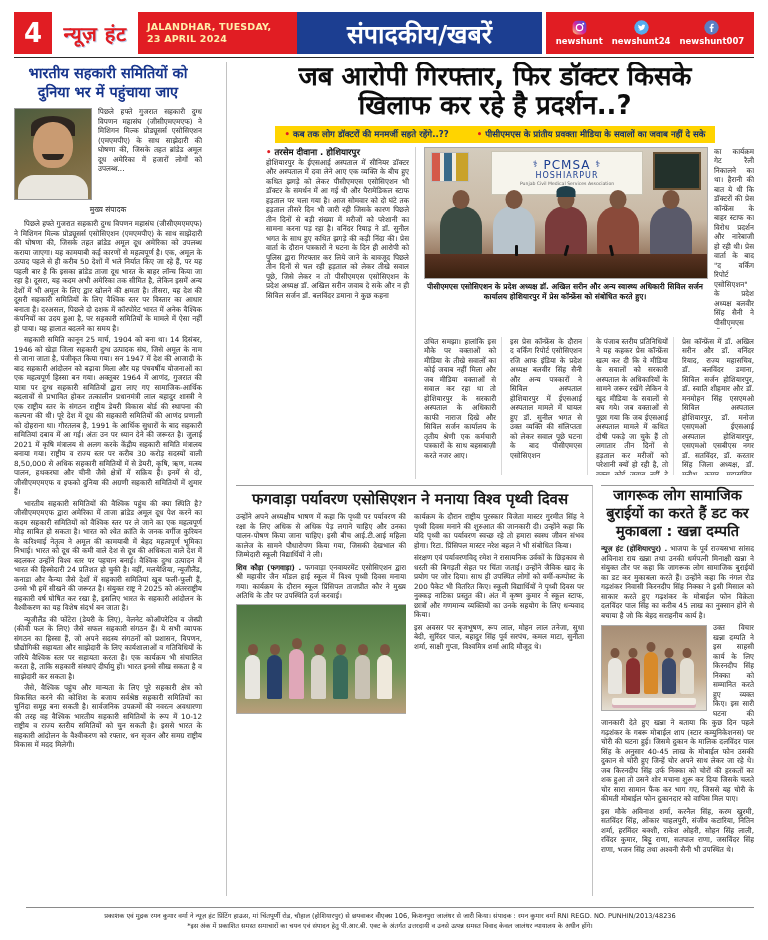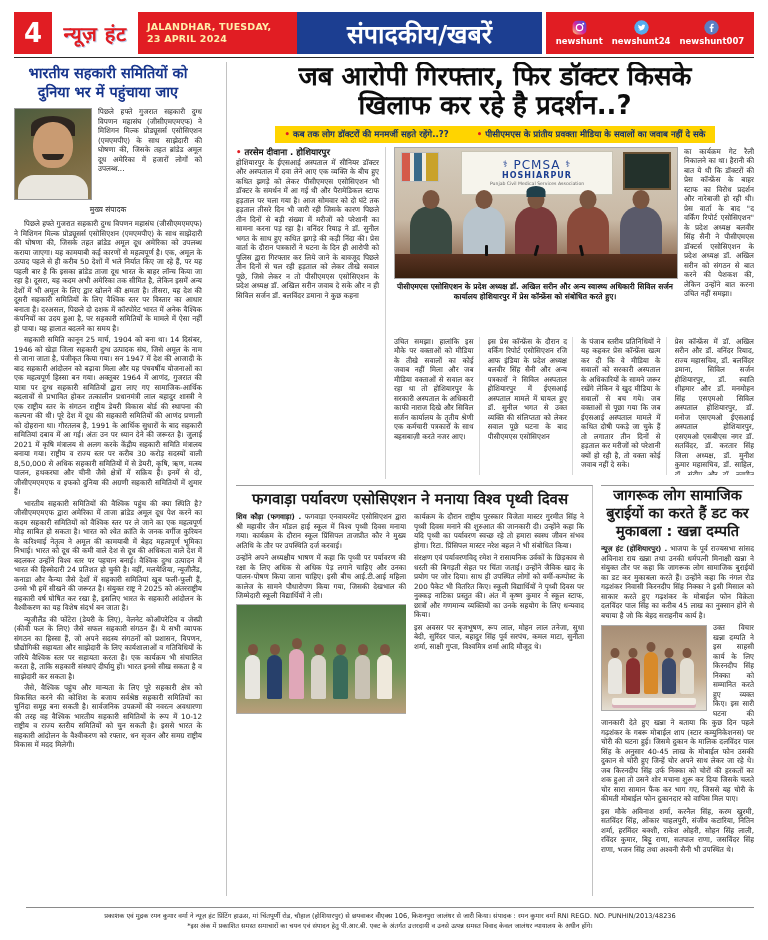--- a/index.html
+++ b/index.html
@@ -36,34 +36,34 @@
   .ed-namebar{clear:both;background:#1c3e91;color:#fff;font-weight:bold;font-size:12.5px;text-align:center;padding:3px 0;margin-top:4px;}
   .ed-role{font-size:7.5px;text-align:center;margin:2px 0 5px;color:#222;}
   .ed-body p{font-size:7.2px;line-height:1.32;text-align:justify;text-indent:10px;margin:0 0 2px;}
   
   .main{flex:1;margin-left:9px;display:flex;flex-direction:column;overflow:hidden;}
   .lead-hl{font-size:26px;font-weight:bold;line-height:1.13;text-align:center;color:#0d0d0d;}
   .lead-strip{margin:5px auto 4px;background:#ffd400;padding:2.5px 10px;display:flex;gap:28px;align-items:center;
               font-size:8.6px;font-weight:bold;color:#15306e;width:fit-content;max-width:100%;}
   .bullet{color:#e11d23;font-weight:bold;margin-right:3px;}
   .lead-byline{font-size:8.5px;font-weight:bold;margin:1px 0 2px;color:#111;}
-  .lead-grid{display:grid;grid-template-columns:150px 1fr;column-gap:8px;height:332px;overflow:hidden;}
+  .lead-grid{display:grid;grid-template-columns:150px 1fr;column-gap:8px;height:332px;overflow:hidden;margin-left:30px;}
   .lcol-left{grid-row:1/3;border-right:1px solid #d0d0d0;padding-right:6px;overflow:hidden;}
   .lcol-left p,.lcol-right p,.bcol p{font-size:7.2px;line-height:1.32;text-align:justify;margin:0;}
   .lead-row1{display:flex;gap:8px;height:182px;overflow:hidden;}
   .photo-wrap{width:282px;}
   .pressphoto{position:relative;width:282px;height:130px;background:linear-gradient(180deg,#d4ccbd 0%,#c9b9a5 55%,#7a5238 100%);overflow:hidden;border:1px solid #aaa;}
   .poster{position:absolute;top:4px;left:6px;width:36px;height:28px;background:#efe9dc;border:1px solid #bbb;
           background-image:linear-gradient(90deg,#d45a4a 0 8px,transparent 8px 12px,#3a6b8a 12px 20px,transparent 20px 24px,#c9a22a 24px 32px);}
   .blackboard{position:absolute;top:4px;right:6px;width:44px;height:34px;background:#23312b;border:2px solid #6a5235;}
   .banner{position:absolute;top:3px;left:66px;width:150px;height:42px;background:#f6f4ec;border:1px solid #c9c4b4;
           display:flex;flex-direction:column;align-items:center;justify-content:center;line-height:1.1;}
   .banner .bt{color:#1c3e91;font-weight:normal;font-size:12px;letter-spacing:1px;}
   .banner .bt .cad{font-size:9px;vertical-align:2px;}
-  .banner .bl{color:#1c3e91;font-weight:bold;font-size:8px;letter-spacing:1px;}
+  .banner .bl{color:#1c3e91;font-weight:normal;font-size:8px;letter-spacing:1px;}
   .banner .bs{color:#666;font-size:4.6px;}
   .persons{position:absolute;bottom:22px;left:0;right:0;height:62px;display:flex;justify-content:space-around;align-items:flex-end;padding:0 10px;}
   .person{position:relative;width:42px;height:50px;border-radius:20px 20px 4px 4px;}
   .person::before{content:"";position:absolute;top:-16px;left:50%;transform:translateX(-50%);width:17px;height:19px;border-radius:50%;background:#7a5540;}
   .person.turban::after{content:"";position:absolute;top:-20px;left:50%;transform:translateX(-50%);width:19px;height:11px;border-radius:50% 50% 0 0;background:#1f3f4a;}
   .ptable{position:absolute;bottom:0;left:0;right:0;height:24px;background:linear-gradient(#5a3423,#38200f);}
   .mic{position:absolute;bottom:22px;width:3px;height:11px;background:#101010;border-radius:1px;}
   .caption{font-size:7.5px;font-weight:bold;text-align:center;line-height:1.3;margin-top:3px;color:#111;}
   .lcol-right{flex:1;overflow:hidden;}
   .lead-row2{display:flex;gap:8px;margin-top:4px;height:138px;overflow:hidden;}
@@ -229,22 +229,22 @@
           </div>
         </div>
       </article>
 
       <div class="bottom">
 
         <article class="earth">
           <div class="earth-hl">फगवाड़ा पर्यावरण एसोसिएशन ने मनाया विश्व पृथ्वी दिवस</div>
           <div class="earth-cols">
             <div class="ecol">
+              <p>उन्होंने अपने अध्यक्षीय भाषण में कहा कि पृथ्वी पर पर्यावरण की रक्षा के लिए अधिक से अधिक पेड़ लगाने चाहिए और उनका पालन-पोषण किया जाना चाहिए। इसी बीच आई.टी.आई महिला कालेज के सामने पौधारोपण किया गया, जिसकी देखभाल की जिम्मेदारी स्कूली विद्यार्थियों ने ली।</p>
               <p><span class="bylead">शिव कौड़ा (फगवाड़ा) .</span> <span>फगवाड़ा एनवायरमेंट एसोसिएशन द्वारा श्री महावीर जैन मॉडल हाई स्कूल में विश्व पृथ्वी दिवस मनाया गया। कार्यक्रम के दौरान स्कूल प्रिंसिपल ताजप्रीत कौर ने मुख्य अतिथि के तौर पर उपस्थिति दर्ज करवाई।</span></p>
-              <p>उन्होंने अपने अध्यक्षीय भाषण में कहा कि पृथ्वी पर पर्यावरण की रक्षा के लिए अधिक से अधिक पेड़ लगाने चाहिए और उनका पालन-पोषण किया जाना चाहिए। इसी बीच आई.टी.आई महिला कालेज के सामने पौधारोपण किया गया, जिसकी देखभाल की जिम्मेदारी स्कूली विद्यार्थियों ने ली।</p>
               <div class="treephoto">
                 <div class="fig" style="left:8px;background:#e8e6e0"></div>
                 <div class="fig" style="left:30px;background:#27406b"></div>
                 <div class="fig" style="left:52px;background:#e0a7b8;height:50px"></div>
                 <div class="fig" style="left:74px;background:#d8d3c8"></div>
                 <div class="fig" style="left:96px;background:#3a6b5a"></div>
                 <div class="fig" style="left:118px;background:#c9c2b4"></div>
                 <div class="fig" style="left:140px;background:#efe9dc"></div>
               </div>
             </div>

